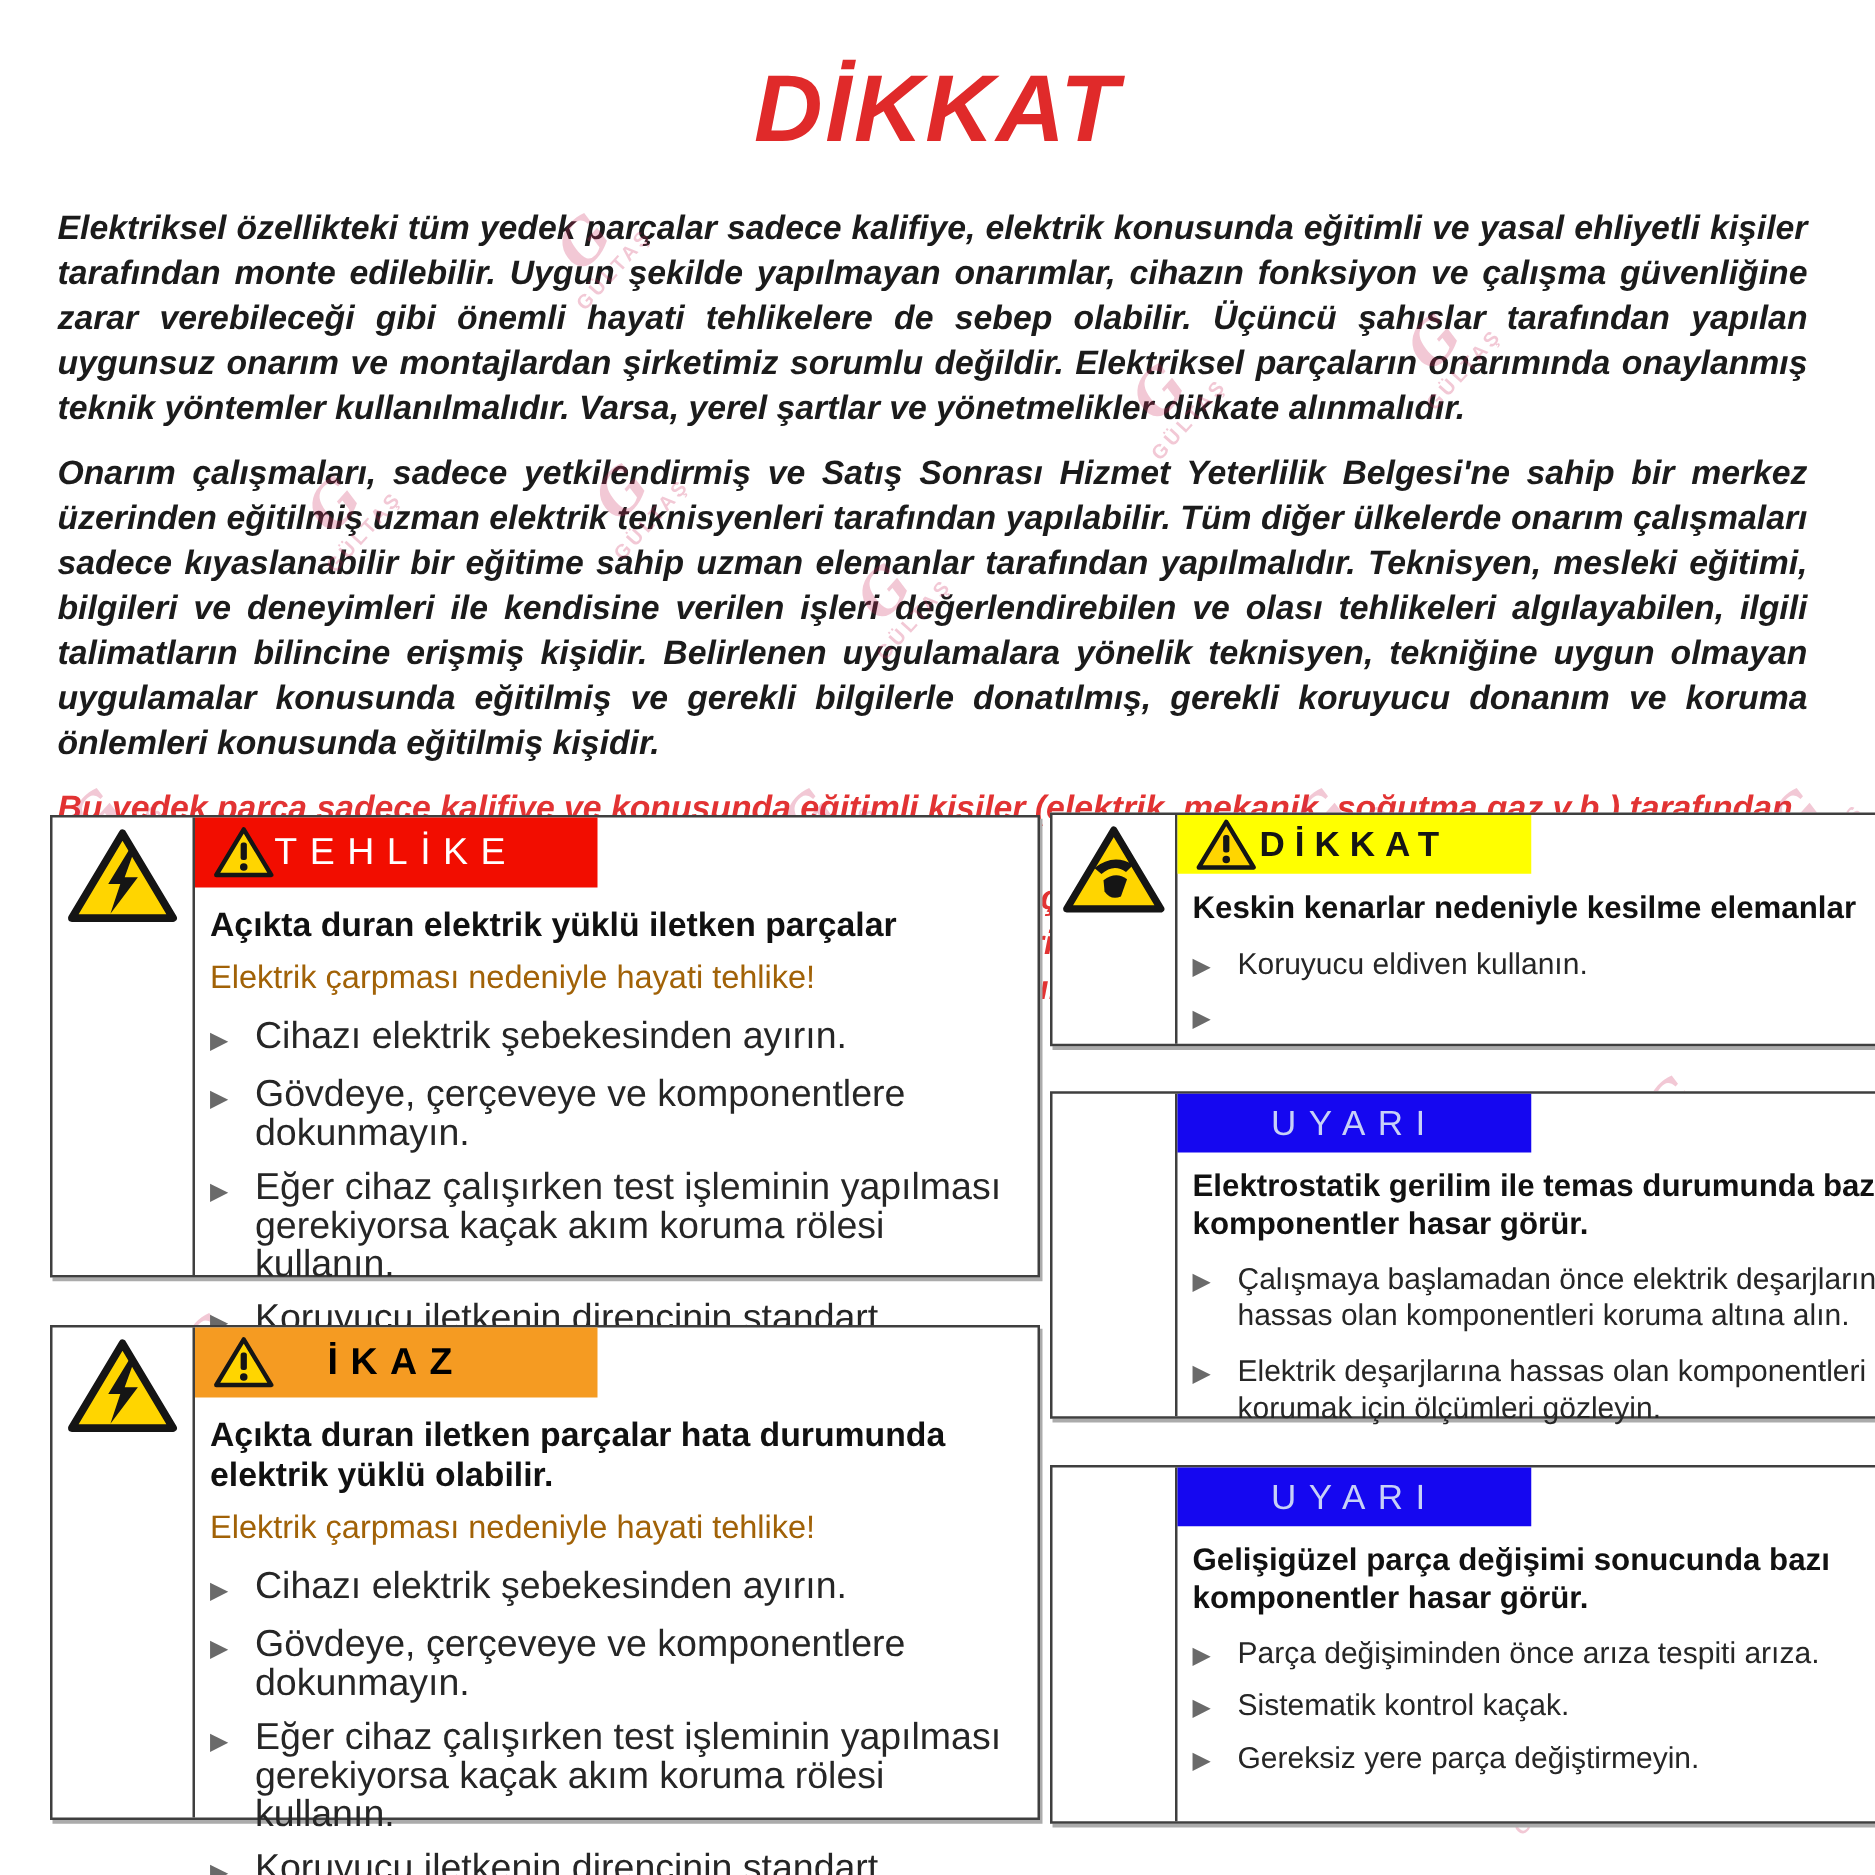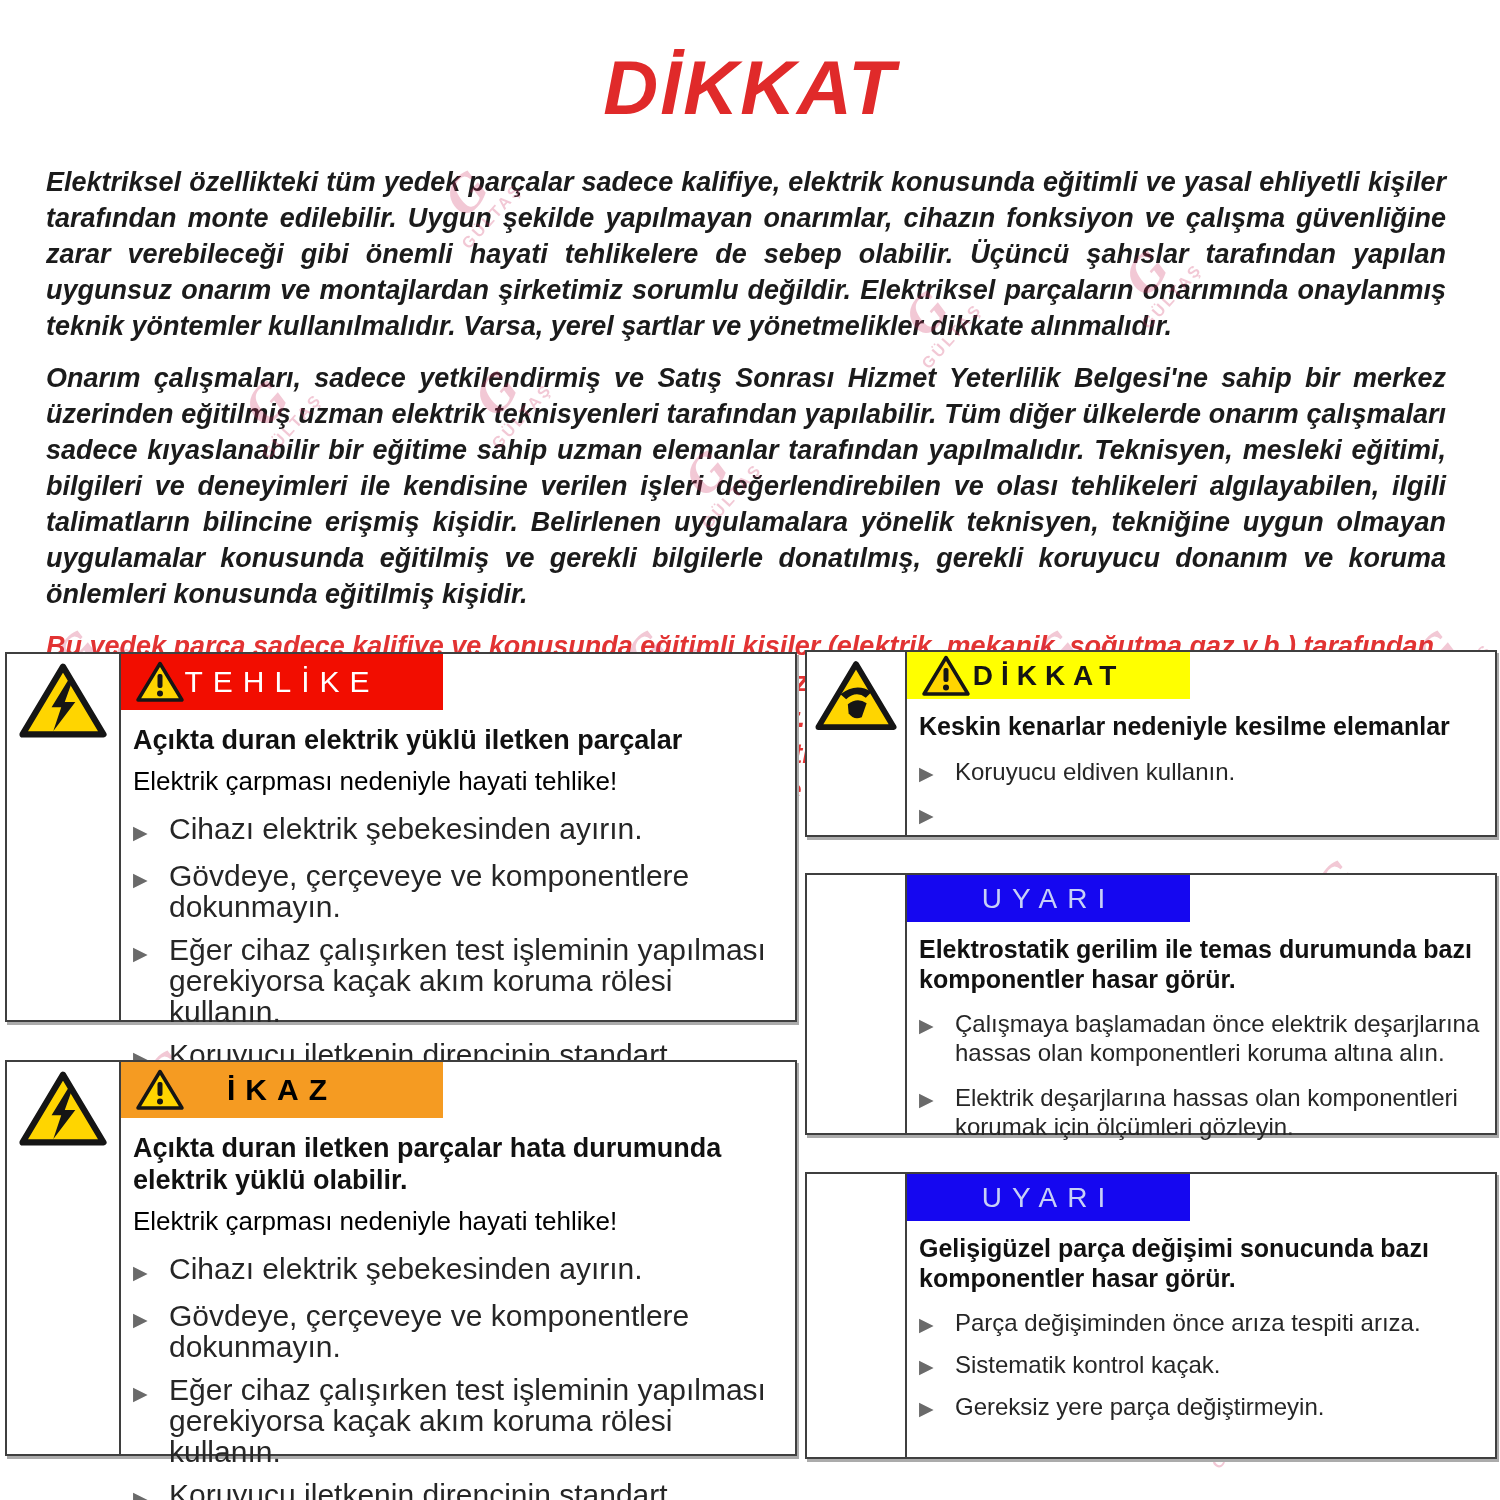--- a/index.html
+++ b/index.html
@@ -13,42 +13,42 @@
     font-size:76px;font-weight:bold;font-style:italic;letter-spacing:2px;
     color:#e02a2a;line-height:1.0;
   }
   .intro-text{padding:22px 38px 0 30px;}
   .intro-text p{margin:16px;font-weight:bold;font-style:italic;font-size:27px;line-height:36px;}
   .p-black{color:#1b1b1b;text-align:justify;}
   .p-red{color:#e23333;text-align:left;}
   
   .wbox{
     position:absolute;display:flex;background:#fff;
-    border:2px solid #3f3f3f;box-shadow:2px 3px 0 #ababab;
+    border:2px solid #3f3f3f;box-shadow:2px 3px 0 #ababab;margin-left:35px;
   }
   .icon-col{flex:0 0 auto;border-right:2px solid #3f3f3f;display:flex;justify-content:center;align-items:flex-start;padding-top:8px;}
   .icon-col.w-left{width:112px;}
   .icon-col.w-right{width:98px;}
   .big-tri{width:88px;height:78px;}
   .big-tri.small{width:82px;height:72px;}
   .content{flex:1 1 auto;display:flex;flex-direction:column;min-width:0;}
   .hbar{position:relative;display:flex;align-items:center;justify-content:center;flex:0 0 auto;}
   .hbar-left{width:322px;height:56px;}
   .hbar-right{width:283px;height:47px;}
   .hbar-tri{position:absolute;left:14px;width:50px;height:44px;}
   .hbar-label{font-size:30px;letter-spacing:10px;font-weight:bold;white-space:nowrap;}
   .bar-red{background:#f20d00;}       .bar-red .hbar-label{color:#ffffff;font-weight:normal;}
   .bar-yellow{background:#ffff00;}    .bar-yellow .hbar-label{color:#151515;font-size:28px;letter-spacing:8px;}
   .bar-orange{background:#f59b22;}    .bar-orange .hbar-label{color:#000000;}
   .bar-blue{background:#1507f0;}      .bar-blue .hbar-label{color:#c7d0f7;font-size:28px;font-weight:normal;}
   .pad-left{padding:0 18px 0 12px;}
   .pad-right{padding:0 14px 0 12px;}
   .btitle{font-weight:bold;color:#111;font-size:27px;line-height:1.18;margin-top:15px;}
   .btitle.sm{font-size:25px;margin-top:13px;}
-  .bintro{font-size:26px;color:#000000;margin-top:9px;line-height:1.2;}
+  .bintro{font-size:26px;color:#a16207;margin-top:9px;line-height:1.2;}
   .bullets{margin-top:4px;}
   .bullet{display:flex;margin-top:12px;font-size:30px;line-height:31px;color:#262626;}
   .bullet.sm{font-size:24px;line-height:29px;margin-top:11px;}
   .arrow{flex:0 0 36px;}
   .arrow::before{content:"▶";color:#6a6a6a;font-size:19px;}
   
   .wm{
     position:absolute;width:150px;text-align:center;pointer-events:none;
     transform:rotate(-48deg);color:rgba(206,44,92,0.26);line-height:0.9;
   }

